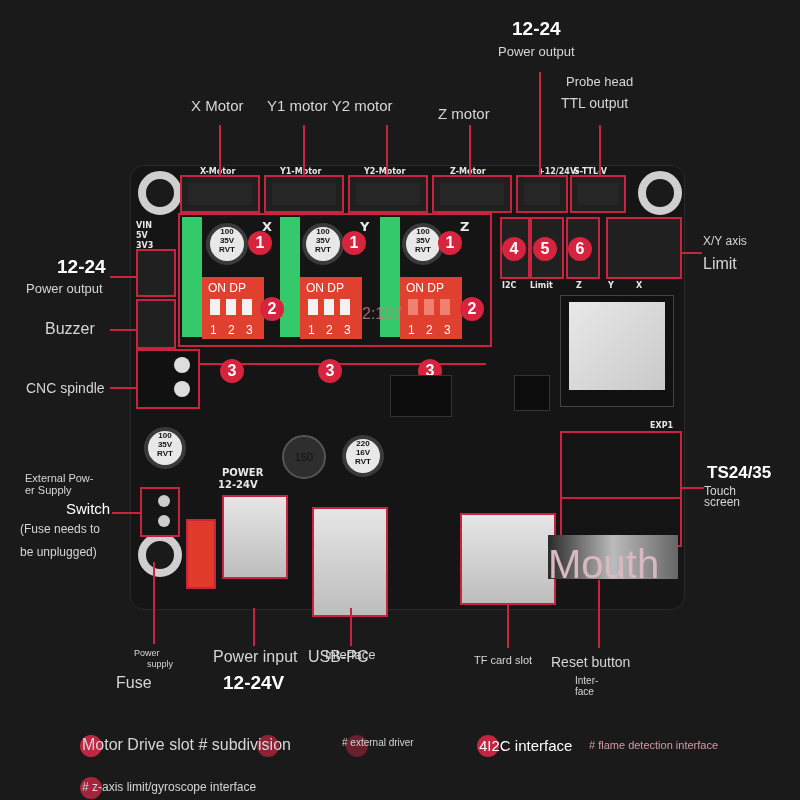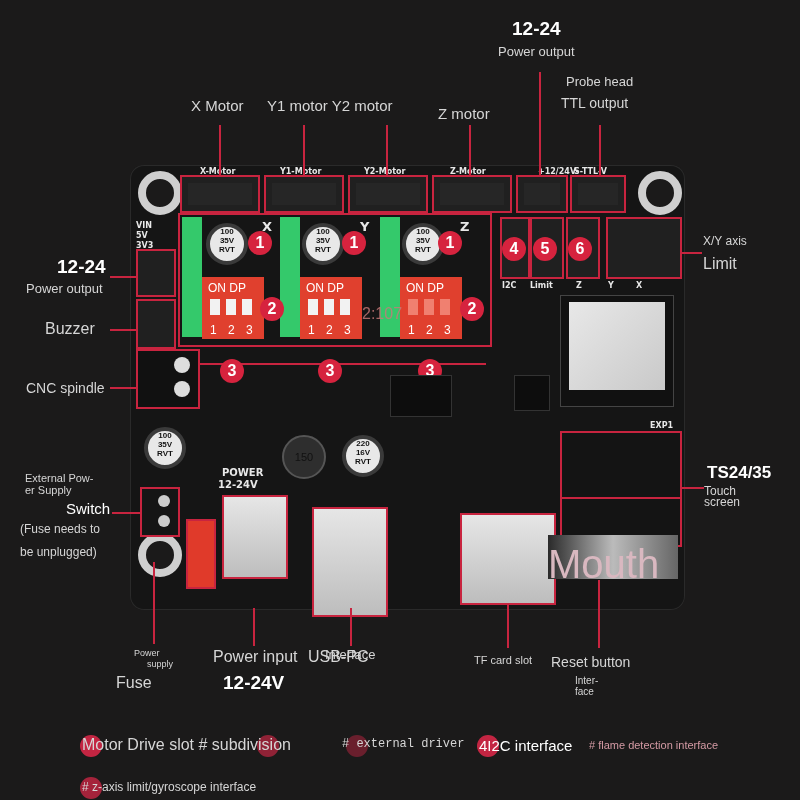--- a/index.html
+++ b/index.html
@@ -218,16 +218,16 @@
 <span class="lbl" style="left:551px;top:654px;font-size:14px;">Reset button</span>
 <span class="lbl" style="left:575px;top:675px;font-size:10px;">Inter-</span>
 <span class="lbl" style="left:575px;top:686px;font-size:10px;">face</span>
 
 <div class="legend-dot" style="left:80px;top:735px;"></div>
 <div class="legend-dot" style="left:257px;top:735px;opacity:.6;"></div>
 <div class="legend-dot" style="left:346px;top:735px;opacity:.4;"></div>
 <div class="legend-dot" style="left:477px;top:735px;"></div>
 <div class="legend-dot" style="left:80px;top:777px;opacity:.7;"></div>
 <span class="lbl" style="left:82px;top:736px;font-size:16px;">Motor Drive slot # subdivision</span>
-<span class="lbl" style="left:342px;top:737px;font-size:12px;font-family:Liberation Mono, monospace;"># external driver</span>
+<span class="lbl" style="left:342px;top:737px;font-size:10px;"># external driver</span>
 <span class="lbl" style="left:479px;top:737px;font-size:15px;color:#fff;">4I2C interface</span>
 <span class="lbl" style="left:589px;top:739px;font-size:11px;color:#d49aa4;"># flame detection interface</span>
 <span class="lbl" style="left:82px;top:780px;font-size:12px;"># z-axis limit/gyroscope interface</span>
 
 </body></html>

